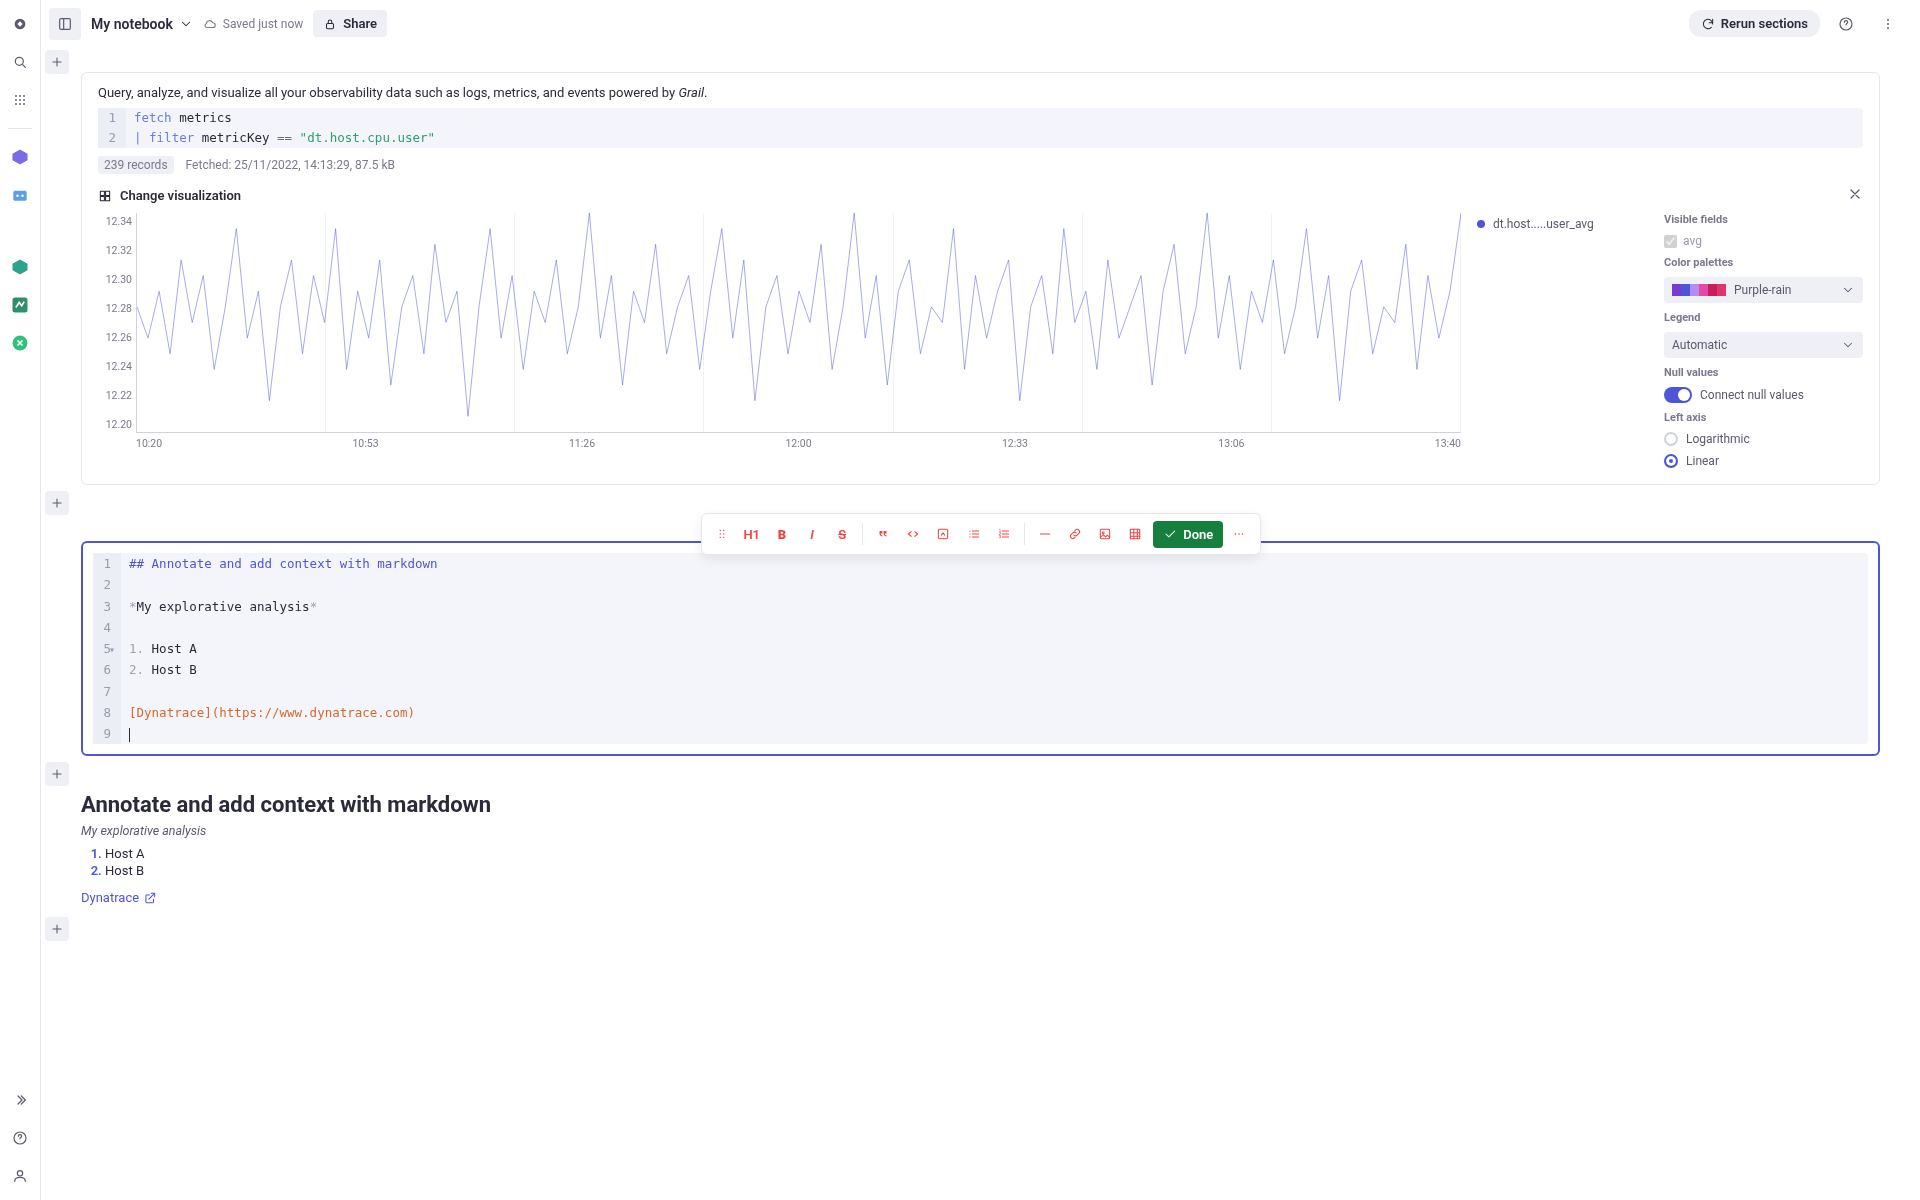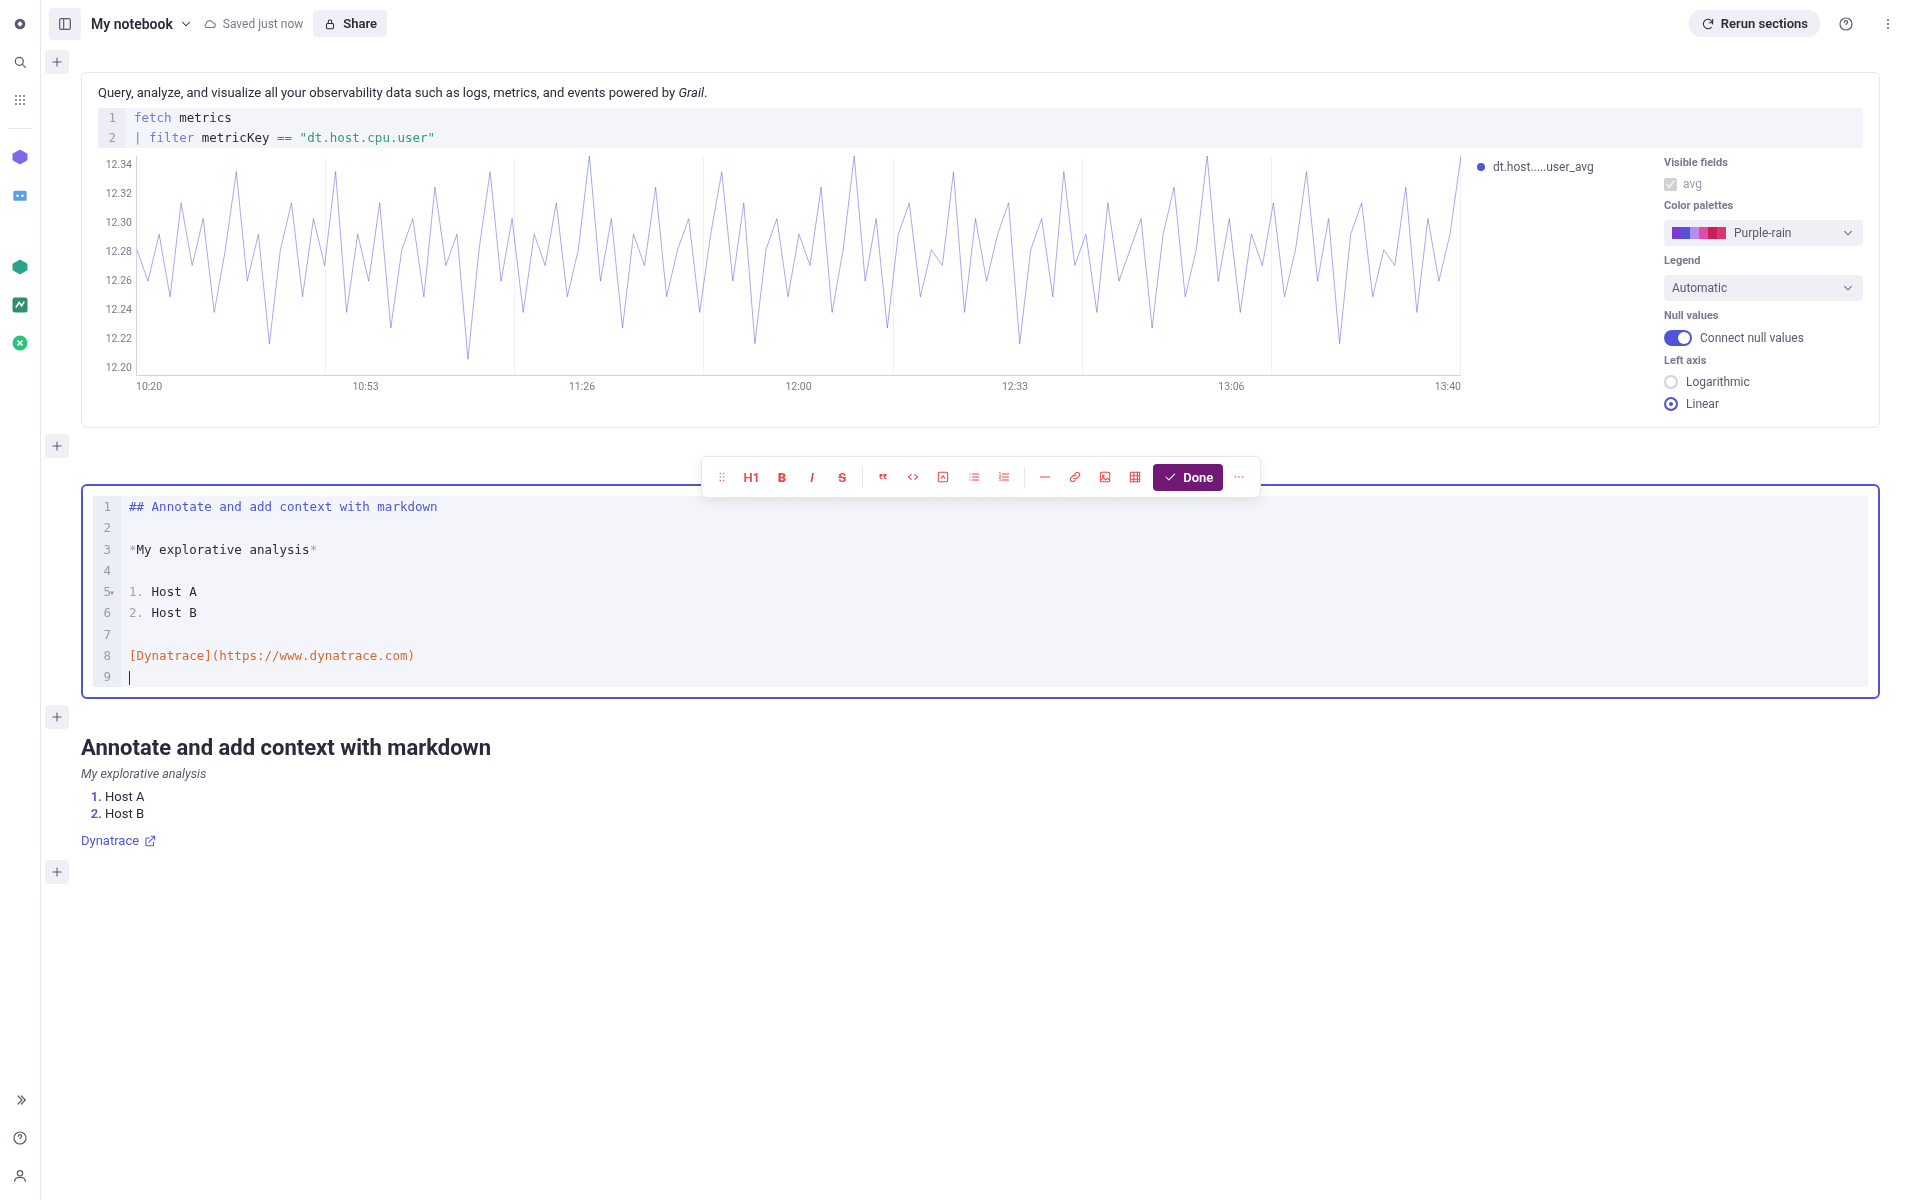--- a/index.html
+++ b/index.html
@@ -65,21 +65,21 @@
 .toggle-row { display: flex; align-items: center; gap: 8px; }
 .toggle { width: 28px; height: 16px; border-radius: 8px; background: #4e56d6; position: relative; cursor: pointer; }
 .toggle::after { content: ""; width: 12px; height: 12px; border-radius: 50%; background: #fff; position: absolute; right: 2px; top: 2px; }
 .radio-row { display: flex; align-items: center; gap: 8px; cursor: pointer; }
 .radio { width: 14px; height: 14px; border-radius: 50%; border: 2px solid #cfd2e0; display: inline-block; }
 .radio.sel { border-color: #4e56d6; box-shadow: inset 0 0 0 3px #fff, inset 0 0 0 10px #4e56d6; }
 .md-toolbar { position: relative; z-index: 2; margin: 0 auto -14px auto; width: 560px; background: #fff; border: 1px solid #e6e6ed; border-radius: 6px; box-shadow: 0 4px 12px rgba(0,0,0,0.08); display: flex; align-items: center; padding: 4px 6px; gap: 2px; }
 .tbi { width: 32px; height: 32px; display: flex; align-items: center; justify-content: center; color: #ef4444; cursor: pointer; border-radius: 4px; font-weight: 600; }
 .tbi.h1 { font-size: 13px; }
 .tbi.sep { width: 1px; height: 22px; background: #e6e6ed; margin: 0 4px; cursor: default; }
-.done-btn { background: #701a75; color: #fff; border-radius: 4px; padding: 6px 10px; font-weight: 600; display: flex; align-items: center; gap: 6px; cursor: pointer; margin-left: 2px; }
+.done-btn { background: #15803d; color: #fff; border-radius: 4px; padding: 6px 10px; font-weight: 600; display: flex; align-items: center; gap: 6px; cursor: pointer; margin-left: 2px; }
 .md-editor { background: #f4f5fa; border-radius: 4px; font-family: "SFMono-Regular", Consolas, monospace; font-size: 12.5px; line-height: 1.7; }
 .md-line { display: flex; position: relative; }
 .md-ln { width: 28px; text-align: right; color: #9a9aac; padding-right: 10px; user-select: none; background: #eceef6; }
 .md-lc { flex: 1; padding-left: 8px; white-space: pre; }
 .md-head { color: #4e56d6; }
 .md-emph { color: #a0a0b0; }
 .md-listn { color: #a0a0b0; }
 .md-link { color: #d46a2e; }
 .md-line.cursor .md-lc::after { content:""; display:inline-block; width:1px; height:14px; background:#2a2a3a; margin-left:0; vertical-align:middle; animation: blink 1s steps(1) infinite; }
 .fold { position: absolute; left: 16px; top: 3px; color: #9a9aac; font-size: 10px; }
@@ -244,20 +244,36 @@
         <div class="code-block">
           <div class="code-line">
               <div class="ln">1</div>
               <div class="lc"><span class="kw-fetch">fetch</span><span class="kw-ident"> metrics</span></div>
             </div>
           <div class="code-line">
               <div class="ln">2</div>
               <div class="lc"><span class="kw-pipe">| </span><span class="kw-filter">filter</span><span class="kw-ident"> metricKey </span><span class="kw-op">==</span><span> </span><span class="kw-str">"dt.host.cpu.user"</span></div>
             </div>
         </div>
+        <div class="meta-row">
+          <span class="badge">239 records</span>
+          <span>Fetched: 25/11/2022, 14:13:29, 87.5 kB</span>
+        </div>
+        <div class="viz-header">
+          <svg class="icon14" viewBox="0 0 24 24">
+              <rect x="4" y="4" width="7" height="7"></rect>
+              <rect x="13" y="4" width="7" height="7"></rect>
+              <rect x="4" y="13" width="7" height="7"></rect>
+              <rect x="13" y="13" width="7" height="7"></rect>
+            </svg>
+          <span style="cursor:pointer">Change visualization</span>
+          <div class="close"><svg class="icon" viewBox="0 0 24 24">
+                <path d="M6 6l12 12M18 6L6 18"></path>
+              </svg></div>
+        </div>
         <div class="viz-body">
           <div class="chart-area">
             <div class="chart-stage">
               <div class="yaxis">
                 <span>12.34</span>
                   <span>12.32</span>
                   <span>12.30</span>
                   <span>12.28</span>
                   <span>12.26</span>
                   <span>12.24</span>

